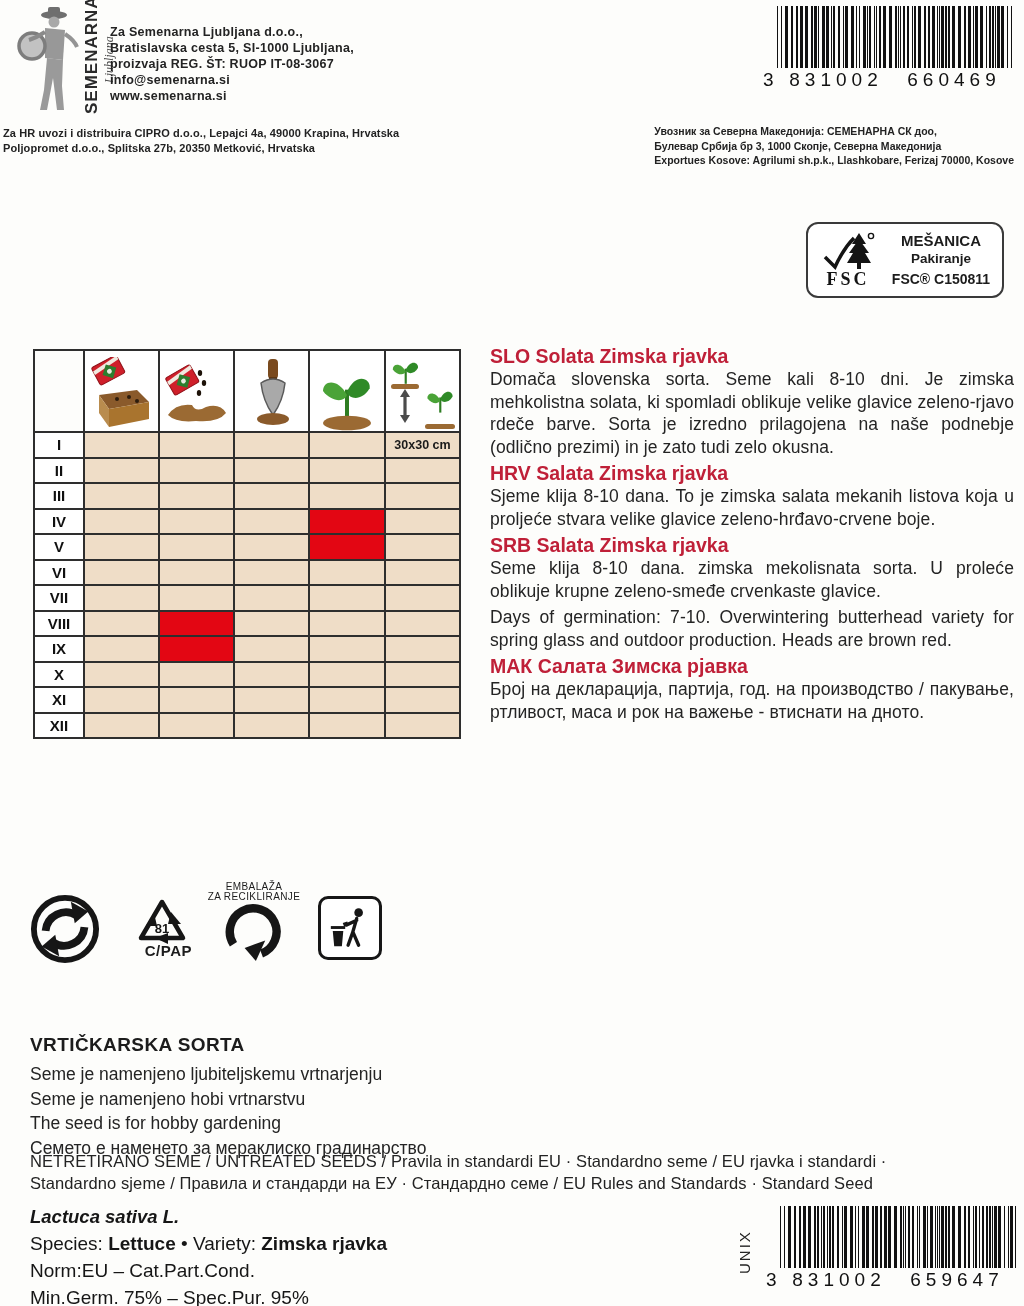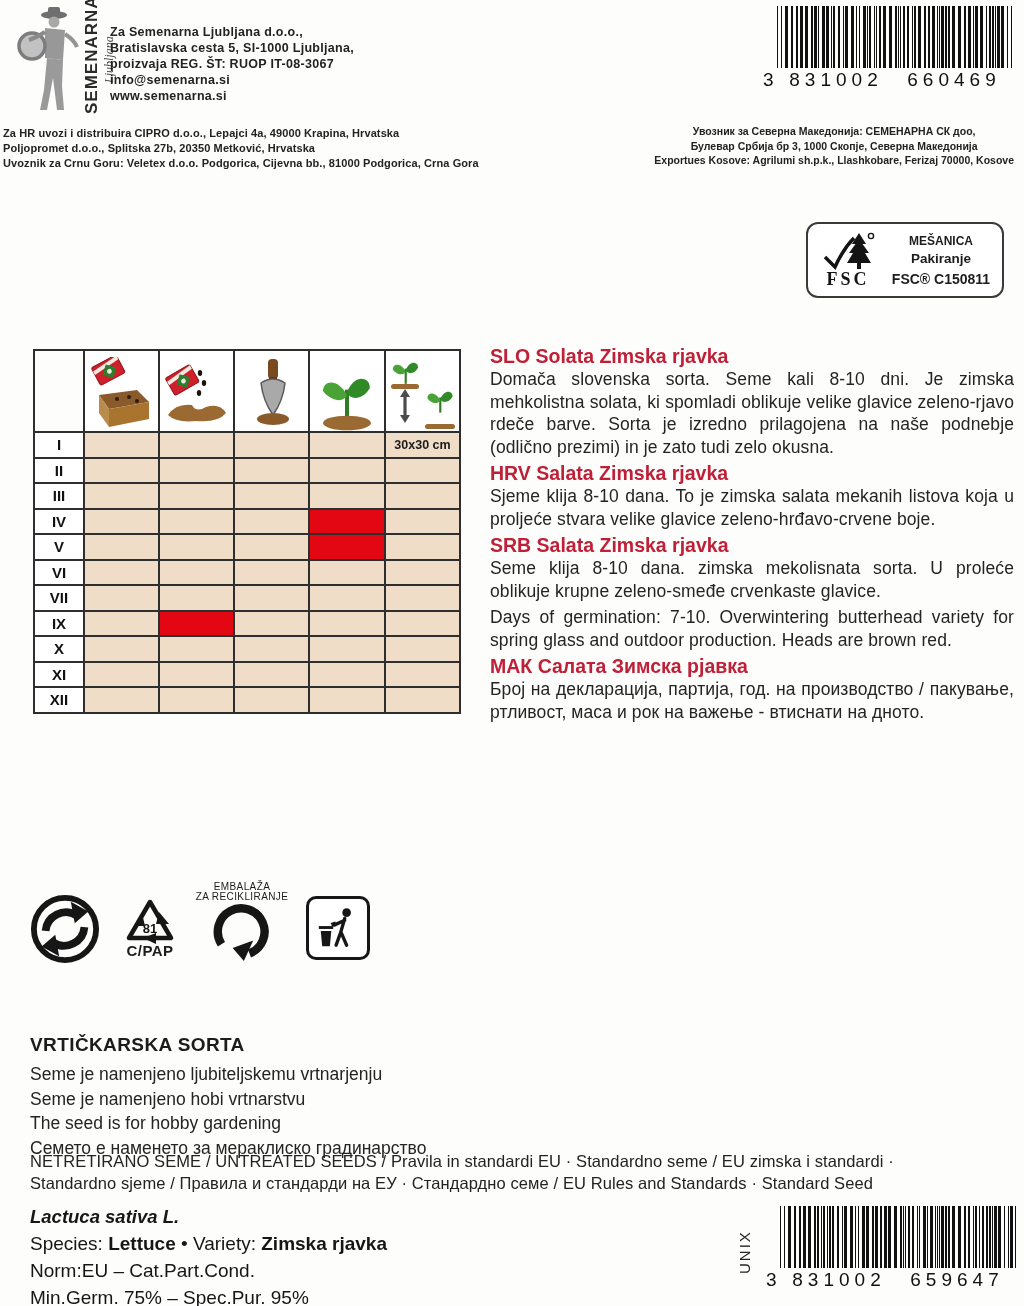--- a/index.html
+++ b/index.html
@@ -20,49 +20,49 @@
   .bc-bars{height:62px;overflow:hidden;white-space:nowrap;padding-left:14px;}
   .bc-digits{display:flex;align-items:center;font-size:19px;letter-spacing:1px;color:#111;margin-top:1px;}
   .bc-digits .lead{width:14px;}
   .bc-digits .grp{flex:1;text-align:center;letter-spacing:5px;}
   .barcode-top{left:763px;top:6px;}
   .barcode-bottom{left:766px;top:1206px;}
   .unix-label{left:736px;top:1212px;height:62px;font-size:15px;letter-spacing:2px;color:#222;}
 
   
   .dist-left{left:3px;top:126px;font-size:11px;font-weight:bold;line-height:15px;letter-spacing:.1px;color:#222;}
-  .dist-right{right:10px;top:124px;text-align:center;font-size:10.5px;font-weight:bold;line-height:14.5px;color:#222;}
+  .dist-right{right:10px;top:124px;text-align:left;font-size:10.5px;font-weight:bold;line-height:14.5px;color:#222;}
 
   
   .fsc-box{left:806px;top:222px;width:198px;height:76px;border:2.5px solid #3a3a3a;border-radius:12px;
            display:flex;align-items:center;padding:4px 8px;box-sizing:border-box;gap:8px;background:#fff;}
   .fsc-left{display:flex;flex-direction:column;align-items:center;width:64px;}
   .fsc-word{font-family:"Liberation Serif","DejaVu Serif",serif;font-weight:bold;font-size:18px;letter-spacing:3px;color:#141414;margin-top:-4px;}
   .fsc-right{flex:1;text-align:center;line-height:18px;}
-  .fsc-title{font-weight:bold;font-size:12px;}
+  .fsc-title{font-weight:bold;font-size:15px;}
   .fsc-sub{font-weight:bold;font-size:13.5px;}
   .fsc-code{font-weight:bold;font-size:14px;margin-top:2px;}
 
   
   .calendar{left:33px;top:349px;}
   table.cal{border-collapse:collapse;}
   table.cal td{border:2px solid #2e2e2e;padding:0;}
   td.hdr{height:80px;background:#fff;text-align:center;vertical-align:bottom;}
   td.hdr-empty{border-top:none;border-left:none;background:transparent;}
   td.cal-month{background:#fff;font-weight:bold;font-size:15px;text-align:center;height:23.5px;color:#101010;}
   td.cal-cell{background:#efddc7;height:23.5px;font-size:12.5px;font-weight:bold;text-align:center;color:#1b1b1b;}
 
   
   .desc-col{left:490px;top:345px;width:524px;}
   .desc-h{color:#bf2038;font-weight:bold;font-size:19.5px;line-height:23px;margin:0;}
   .desc-p{font-size:17.5px;line-height:22.5px;text-align:justify;margin:0 0 4px 0;color:#242424;letter-spacing:.1px;}
 
   
   .recycle-row{left:30px;top:882px;display:flex;align-items:flex-start;}
-  .mobius-wrap{margin-left:20px;margin-top:14px;text-align:center;width:60px;}
+  .mobius-wrap{margin-left:32px;margin-top:14px;text-align:right;width:60px;}
   .cpap{font-weight:bold;font-size:15px;margin-top:-4px;letter-spacing:.5px;}
   .emb-wrap{margin-left:14px;text-align:center;width:96px;}
   .emb-label{font-size:10px;font-weight:normal;line-height:9.5px;letter-spacing:.4px;}
   .tidyman-box{margin-left:16px;margin-top:14px;width:58px;height:58px;border:3px solid #161616;border-radius:10px;
                display:flex;align-items:center;justify-content:center;background:#fff;}
 
   
   .hobby{left:30px;top:986px;margin-top:48px;}
   .hobby-title{font-weight:bold;font-size:19px;letter-spacing:.4px;margin-bottom:6px;}
   .hobby-line{font-size:17.5px;line-height:24.5px;color:#242424;}
@@ -125,21 +125,20 @@
     <div class="bc-digits">
       <span class="lead">3</span>
       <span class="grp">831002</span>
       <span class="grp">660469</span>
     </div>
   </div>
 
   <div class="abs dist-left">
     <div>Za HR uvozi i distribuira CIPRO d.o.o., Lepajci 4a, 49000 Krapina, Hrvatska</div>
     <div>Poljopromet d.o.o., Splitska 27b, 20350 Metković, Hrvatska</div>
-    <div>Uvoznik za Crnu Goru: Veletex d.o.o. Podgorica, Cijevna bb., 81000 Podgorica, Crna Gora</div>
   </div>
   <div class="abs dist-right">
     <div>Увозник за Северна Македонија: СЕМЕНАРНА СК доо,</div>
     <div>Булевар Србија бр 3, 1000 Скопје, Северна Македонија</div>
     <div>Exportues Kosove: Agrilumi sh.p.k., Llashkobare, Ferizaj 70000, Kosove</div>
   </div>
 
   <div class="abs fsc-box">
     <div class="fsc-left">
       <svg width="58" height="42" viewBox="0 0 58 42">
@@ -267,20 +266,28 @@
           </tr>
           <tr>
             <td class="cal-month">VII</td>
             <td class="cal-cell"></td>
             <td class="cal-cell"></td>
             <td class="cal-cell"></td>
             <td class="cal-cell"></td>
             <td class="cal-cell"></td>
           </tr>
           <tr>
+            <td class="cal-month">VIII</td>
+            <td class="cal-cell"></td>
+            <td class="cal-cell" style="background: rgb(227, 6, 19);"></td>
+            <td class="cal-cell"></td>
+            <td class="cal-cell"></td>
+            <td class="cal-cell"></td>
+          </tr>
+          <tr>
             <td class="cal-month">IX</td>
             <td class="cal-cell"></td>
             <td class="cal-cell" style="background: rgb(227, 6, 19);"></td>
             <td class="cal-cell"></td>
             <td class="cal-cell"></td>
             <td class="cal-cell"></td>
           </tr>
           <tr>
             <td class="cal-month">X</td>
             <td class="cal-cell"></td>
@@ -362,21 +369,21 @@
 
   <div class="abs hobby">
     <div class="hobby-title">VRTIČKARSKA SORTA</div>
     <div class="hobby-line">Seme je namenjeno ljubiteljskemu vrtnarjenju</div>
     <div class="hobby-line">Seme je namenjeno hobi vrtnarstvu</div>
     <div class="hobby-line">The seed is for hobby gardening</div>
     <div class="hobby-line">Семето е наменето за мераклиско градинарство</div>
   </div>
 
   <div class="abs standards">
-    <div>NETRETIRANO SEME / UNTREATED SEEDS / Pravila in standardi EU · Standardno seme / EU zimska i standardi ·</div>
+    <div>NETRETIRANO SEME / UNTREATED SEEDS / Pravila in standardi EU · Standardno seme / EU rjavka i standardi ·</div>
     <div>Standardno sjeme / Правила и стандарди на ЕУ · Стандардно семе / EU Rules and Standards · Standard Seed</div>
   </div>
 
   <div class="abs product">
     <div class="latin">Lactuca sativa L.</div>
     <div>
       <span>Species:</span>
       <span class="b">Lettuce</span>
       <span>•</span>
       <span>Variety:</span>

